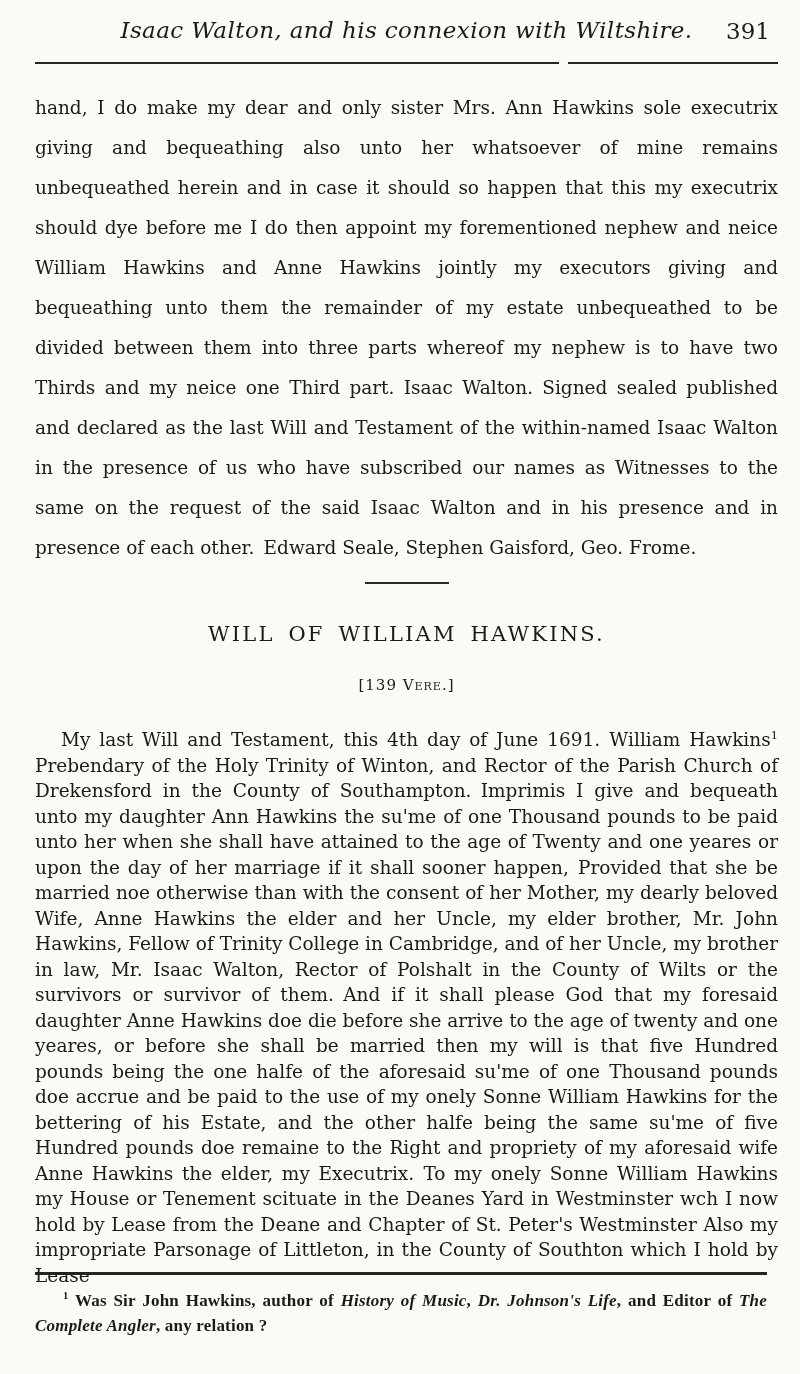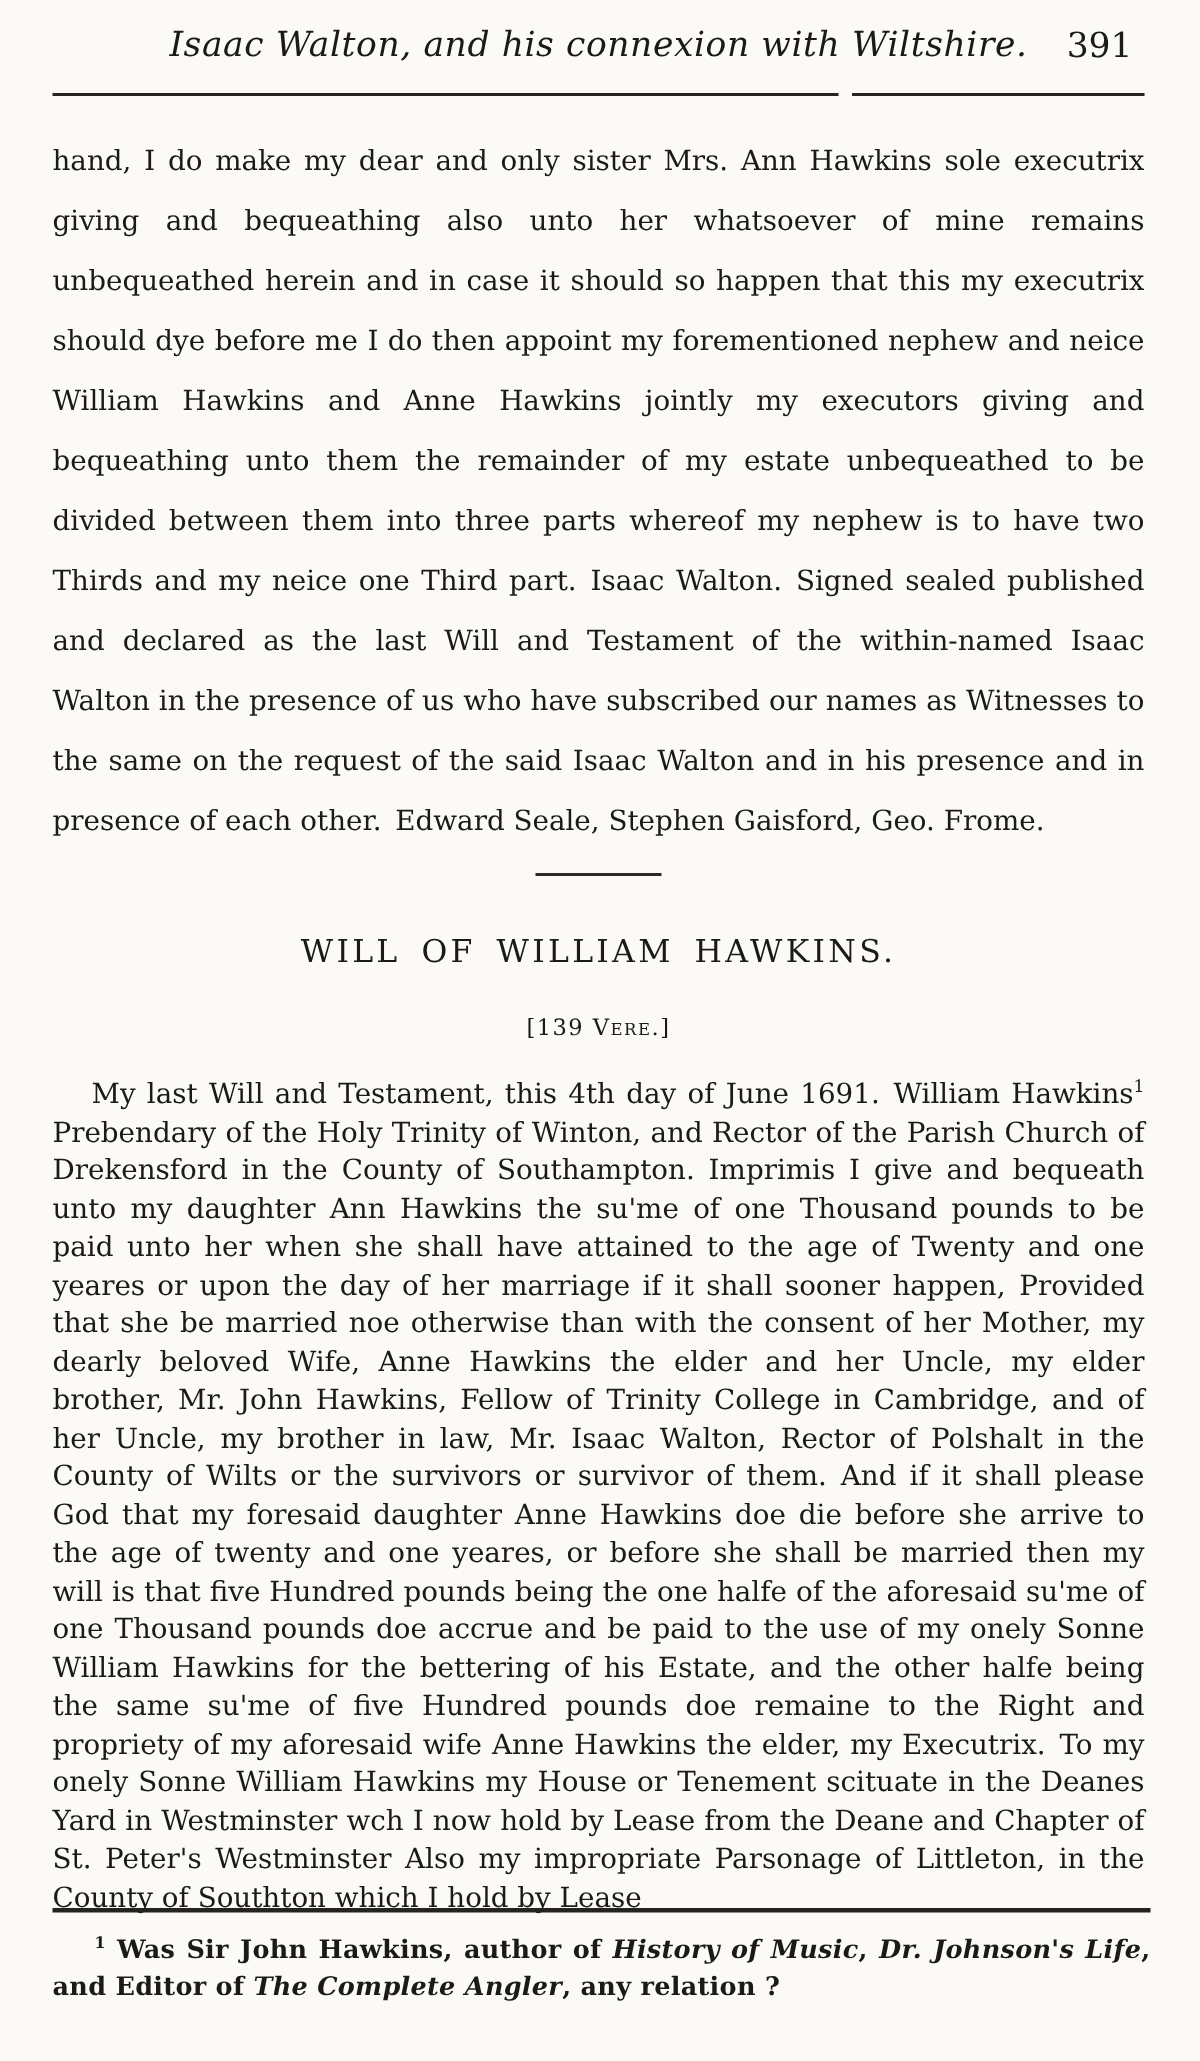--- a/index.html
+++ b/index.html
@@ -9,21 +9,21 @@
   }
   .page {
     position: relative;
     width: 800px;
     height: 1374px;
     margin: 0 auto;
     background: #fbfaf7;
     color: #1b1a18;
     font-family: "DejaVu Serif", "Liberation Serif", serif;
     box-sizing: border-box;
-    padding: 14px 37px 0 35px;
+    padding: 14px 22px 0 35px;
     overflow: hidden;
   }
   
   .running-head {
     position: relative;
     height: 36px;
   }
   .head-title {
     display: block;
     text-align: center;
@@ -86,21 +86,21 @@
     line-height: 28px;
   }
   .source-reference {
     margin-top: 24px;
     text-align: center;
     font-size: 15px;
     letter-spacing: 1px;
     line-height: 26px;
   }
   p.will-paragraph {
-    margin-top: 19px;
+    margin-top: 29px;
     line-height: 25.5px;
   }
 
   
   .page-footer {
     position: absolute;
     left: 35px;
     right: 33px;
     top: 1272px;
   }
@@ -109,20 +109,21 @@
     background: #24231f;
   }
   p.footnote {
     margin: 13px 0 0 0;
     font-size: 17px;
     font-weight: bold;
     line-height: 25px;
     text-align: justify;
     text-indent: 28px;
     letter-spacing: 0.2px;
+    font-family: Liberation Serif, serif;
   }
 </style>
 </head>
 <body>
 
 <div class="page">
 
   <header>
     <div class="running-head">
       <span class="head-title">Isaac Walton, and his connexion with Wiltshire.</span>

